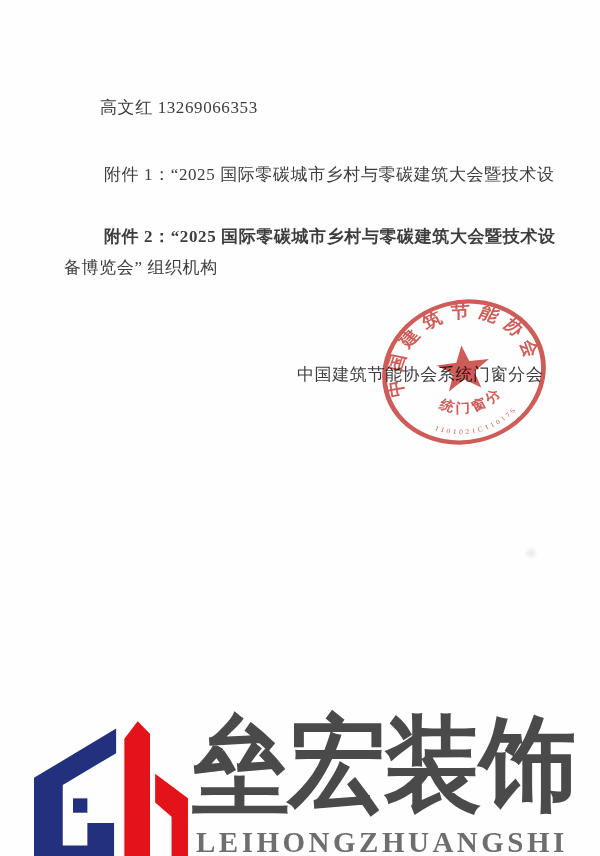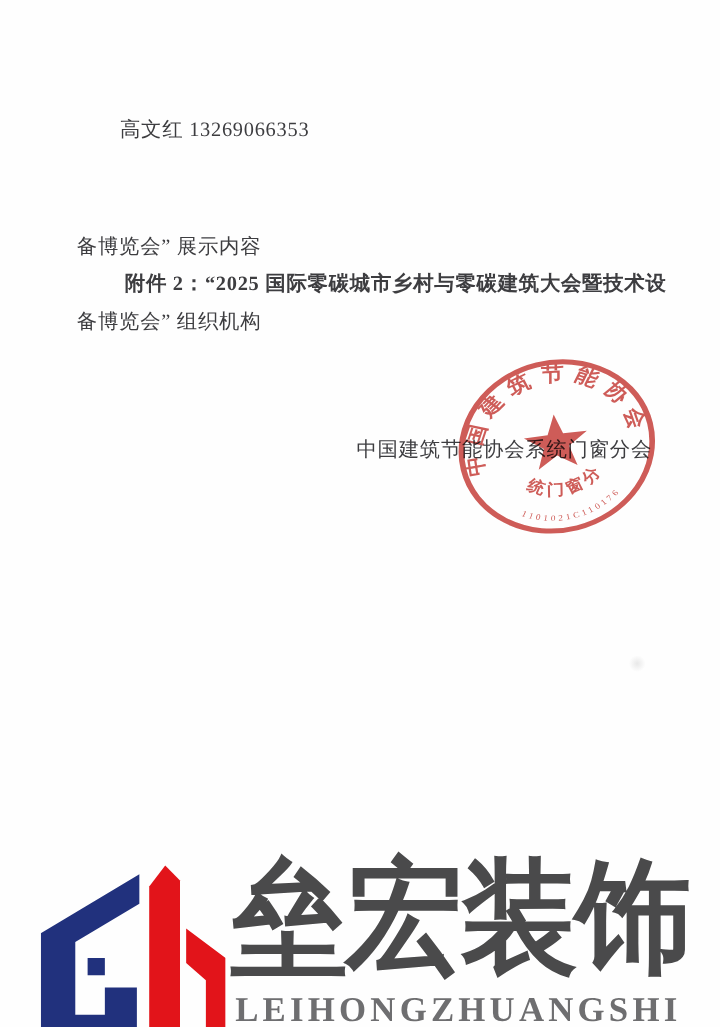--- a/index.html
+++ b/index.html
@@ -61,21 +61,21 @@
     letter-spacing:3.5px; white-space:nowrap;
   }
 </style>
 </head>
 <body>
 
 <div class="page">
 
   <div class="doc-line contact-line">高文红  13269066353</div>
 
-  <div class="doc-line att1-l2">备博览会” 展示内容</div>
+  <div class="doc-line att1-l1">附件 1：“2025 国际零碳城市乡村与零碳建筑大会暨技术设</div>
 
   <div class="doc-line att2-l1">附件 2：“2025 国际零碳城市乡村与零碳建筑大会暨技术设</div>
   <div class="doc-line sign-org">中国建筑节能协会系统门窗分会</div>
 
   <div class="doc-line att2-l2">备博览会” 组织机构</div>
 
   <div class="seal">
     <svg viewBox="0 0 200 200" preserveAspectRatio="none" font-family="'Liberation Serif','DejaVu Serif',serif">
       <defs>
         <path id="ringTop" d="M 32,128 A 73,73 0 1 1 168,128" fill="none"></path>

